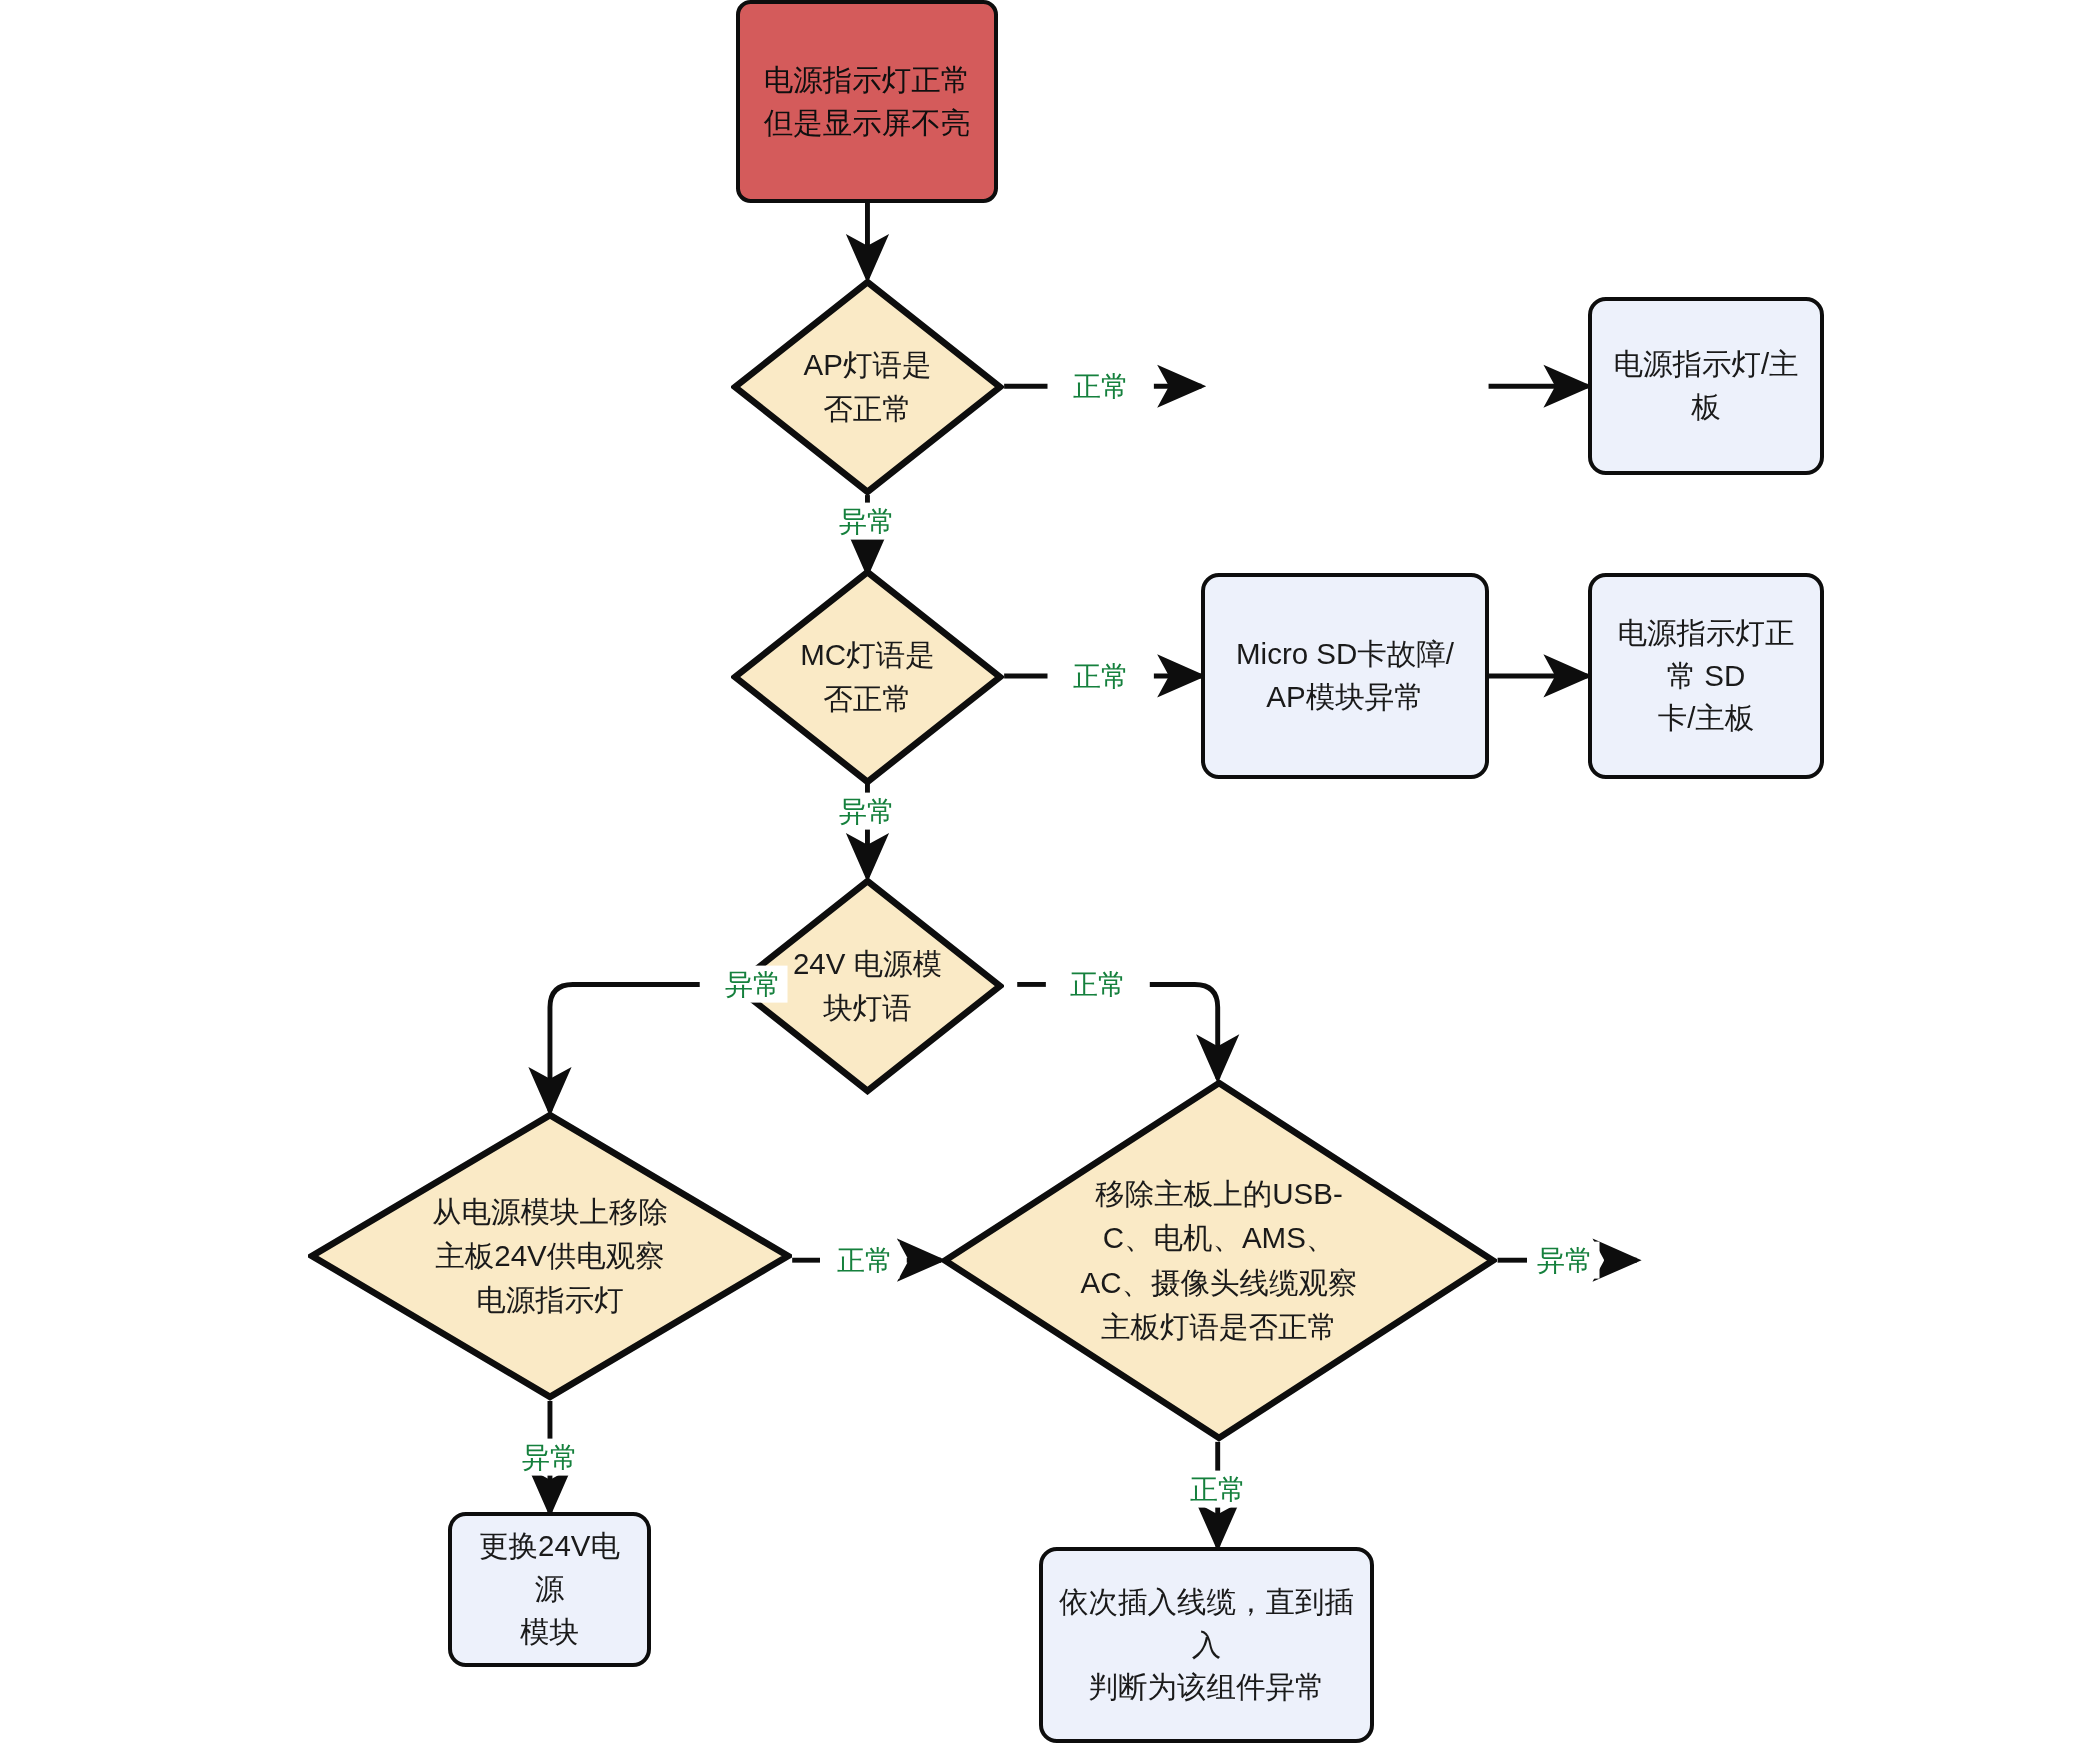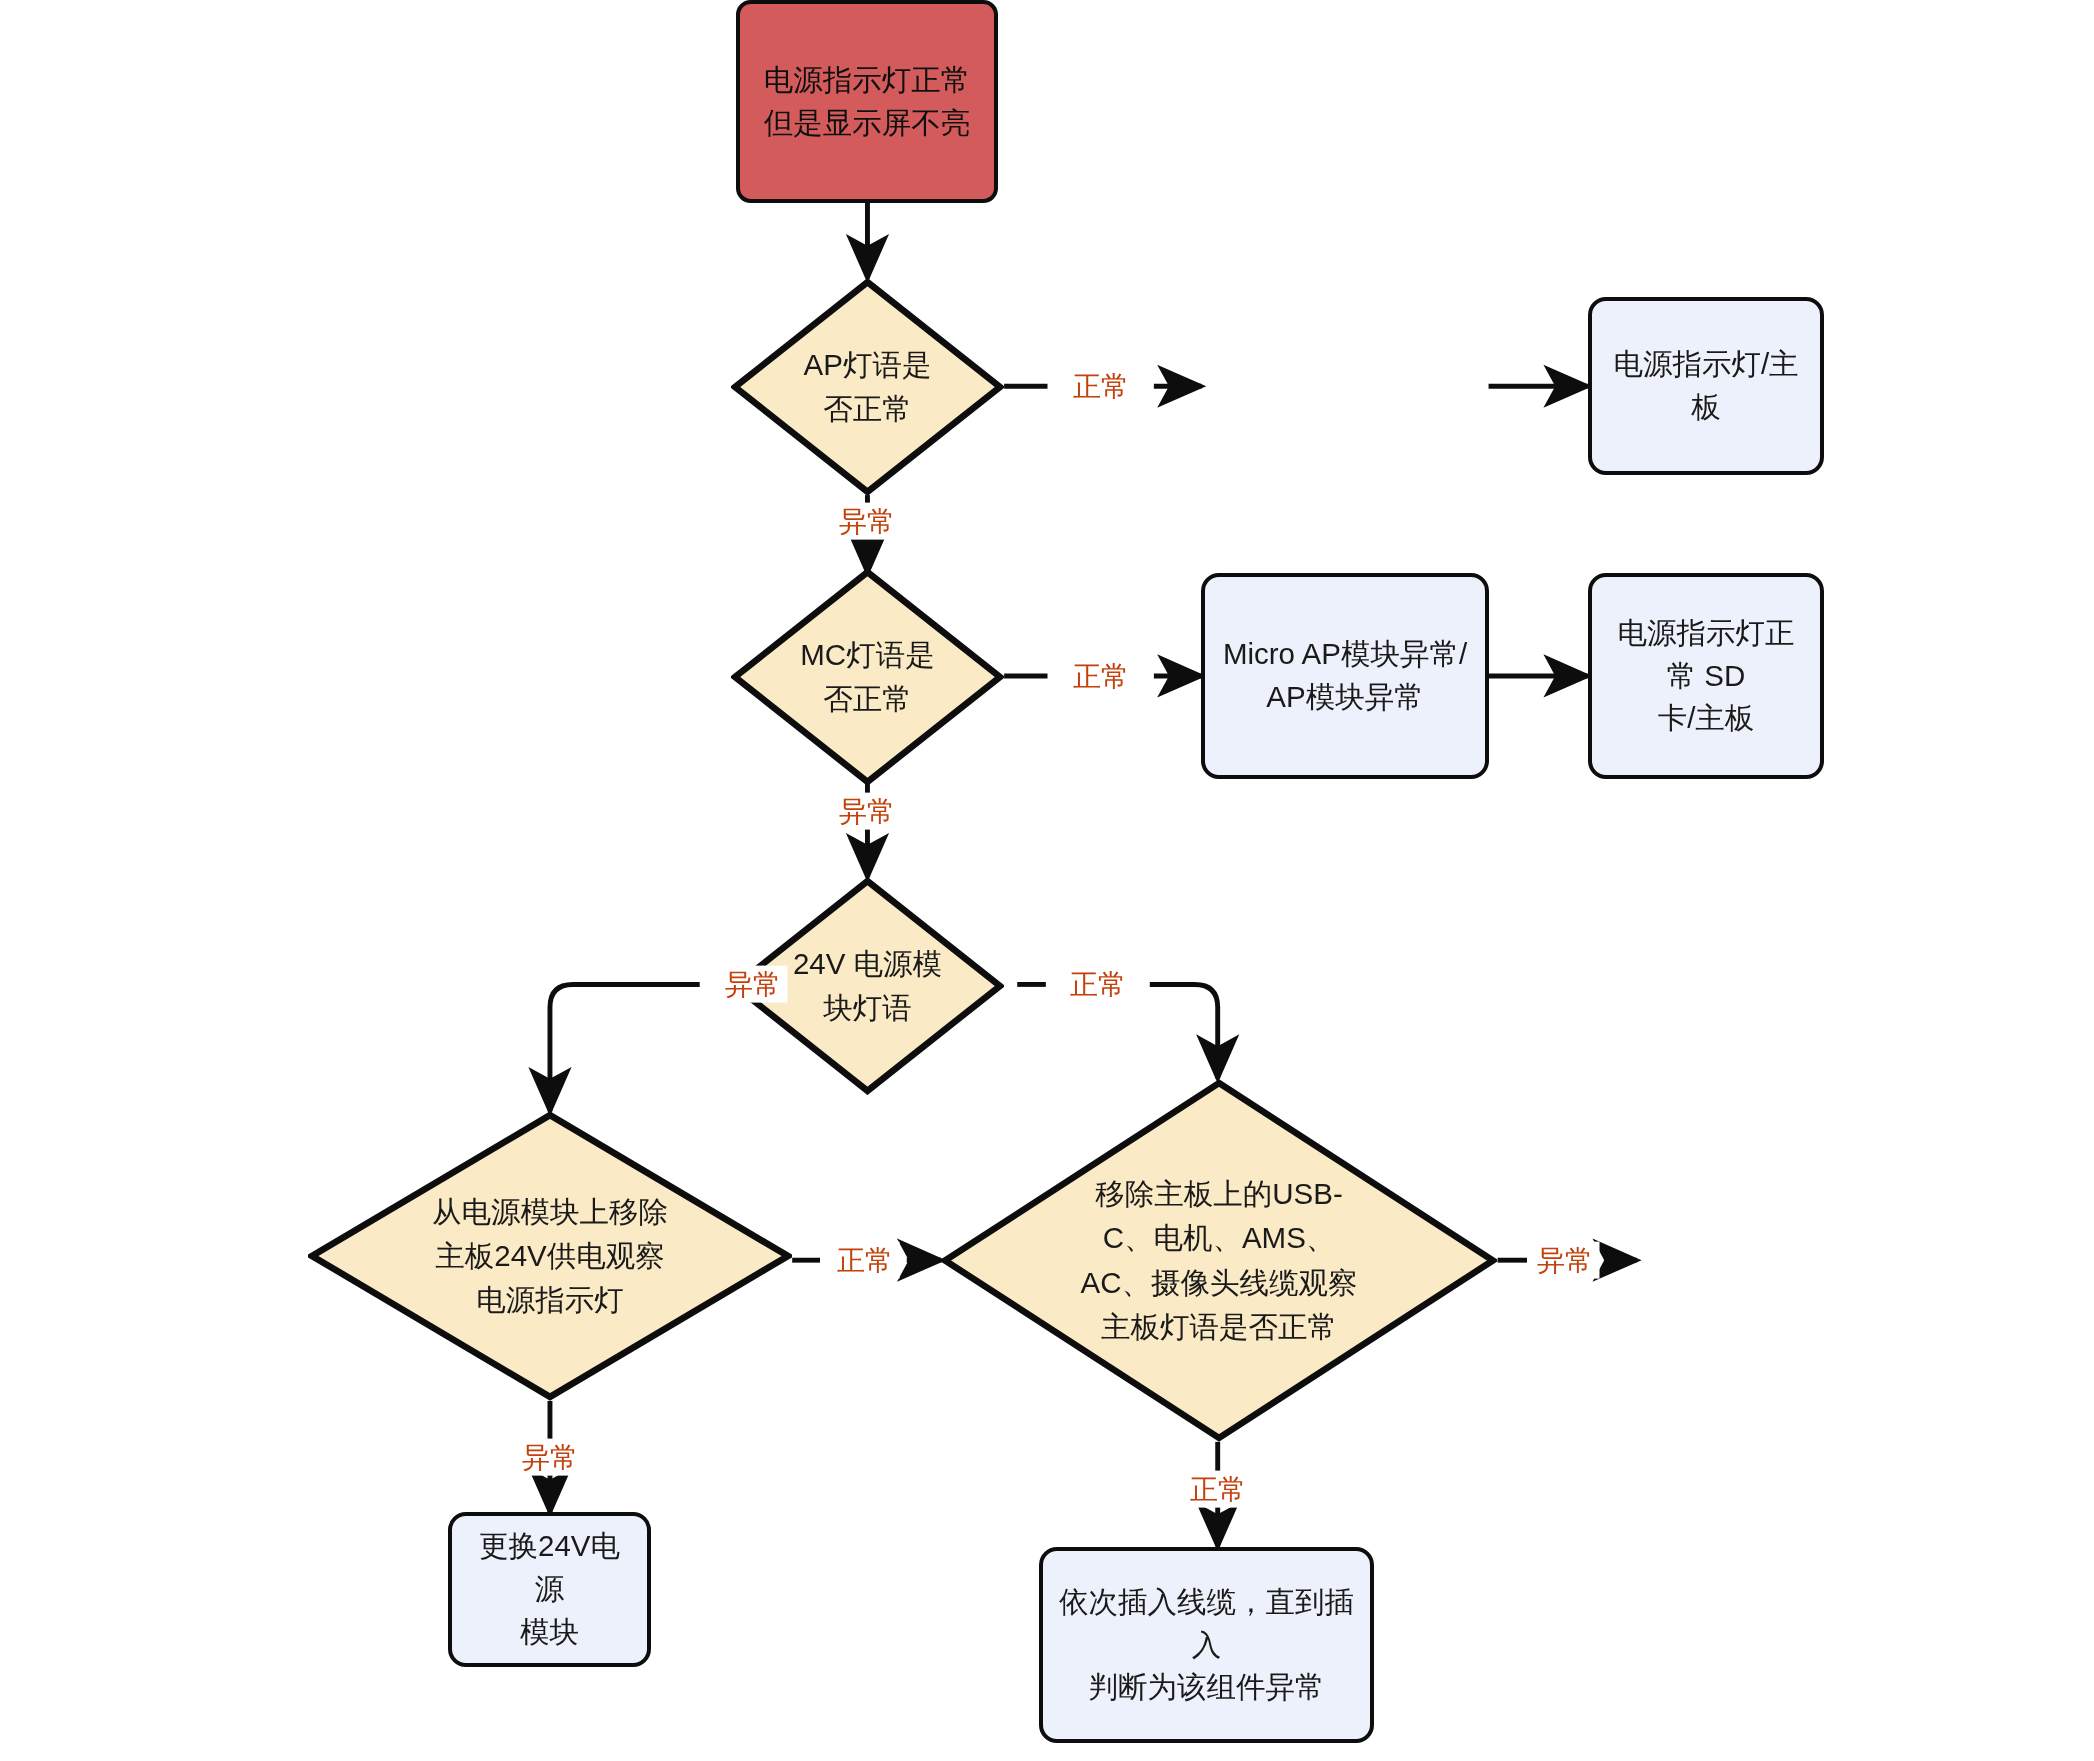--- a/index.html
+++ b/index.html
@@ -63,21 +63,21 @@
     font-size: 29.5px;
     line-height: 1.5;
     color: #1a1a1a;
     padding: 0 4.9px;
     width: 72%;
   }
   
   .edge-label {
     position: absolute;
     font-size: 28px;
-    color: #c2410c;
+    color: #15803d;
     background: #ffffff;
     padding: 1.6px 6.5px;
     white-space: nowrap;
     transform: translate(-50%, -50%);
     line-height: 1.2;
   }
 </style>
 </head>
 <body>
 
@@ -158,21 +158,21 @@
       <polygon points="167,5 329,133 167,261 5,133" fill="#faeac6" stroke="#0d0d0d" stroke-width="8"></polygon>
     </svg>
     <div class="dia-label">
       <div>MC灯语是</div>
       <div>否正常</div>
     </div>
   </div>
 
   <div class="node box" style="left:1201px; top:573px; width:288px; height:206px;">
     <div>
-      <div>Micro AP模块异常/</div>
+      <div>Micro SD卡故障/</div>
       <div>AP模块异常</div>
     </div>
   </div>
 
   <div class="node box" style="left:1588px; top:573px; width:236px; height:206px;">
     <div>
       <div>电源指示灯正常 SD</div>
       <div>卡/主板</div>
     </div>
   </div>

